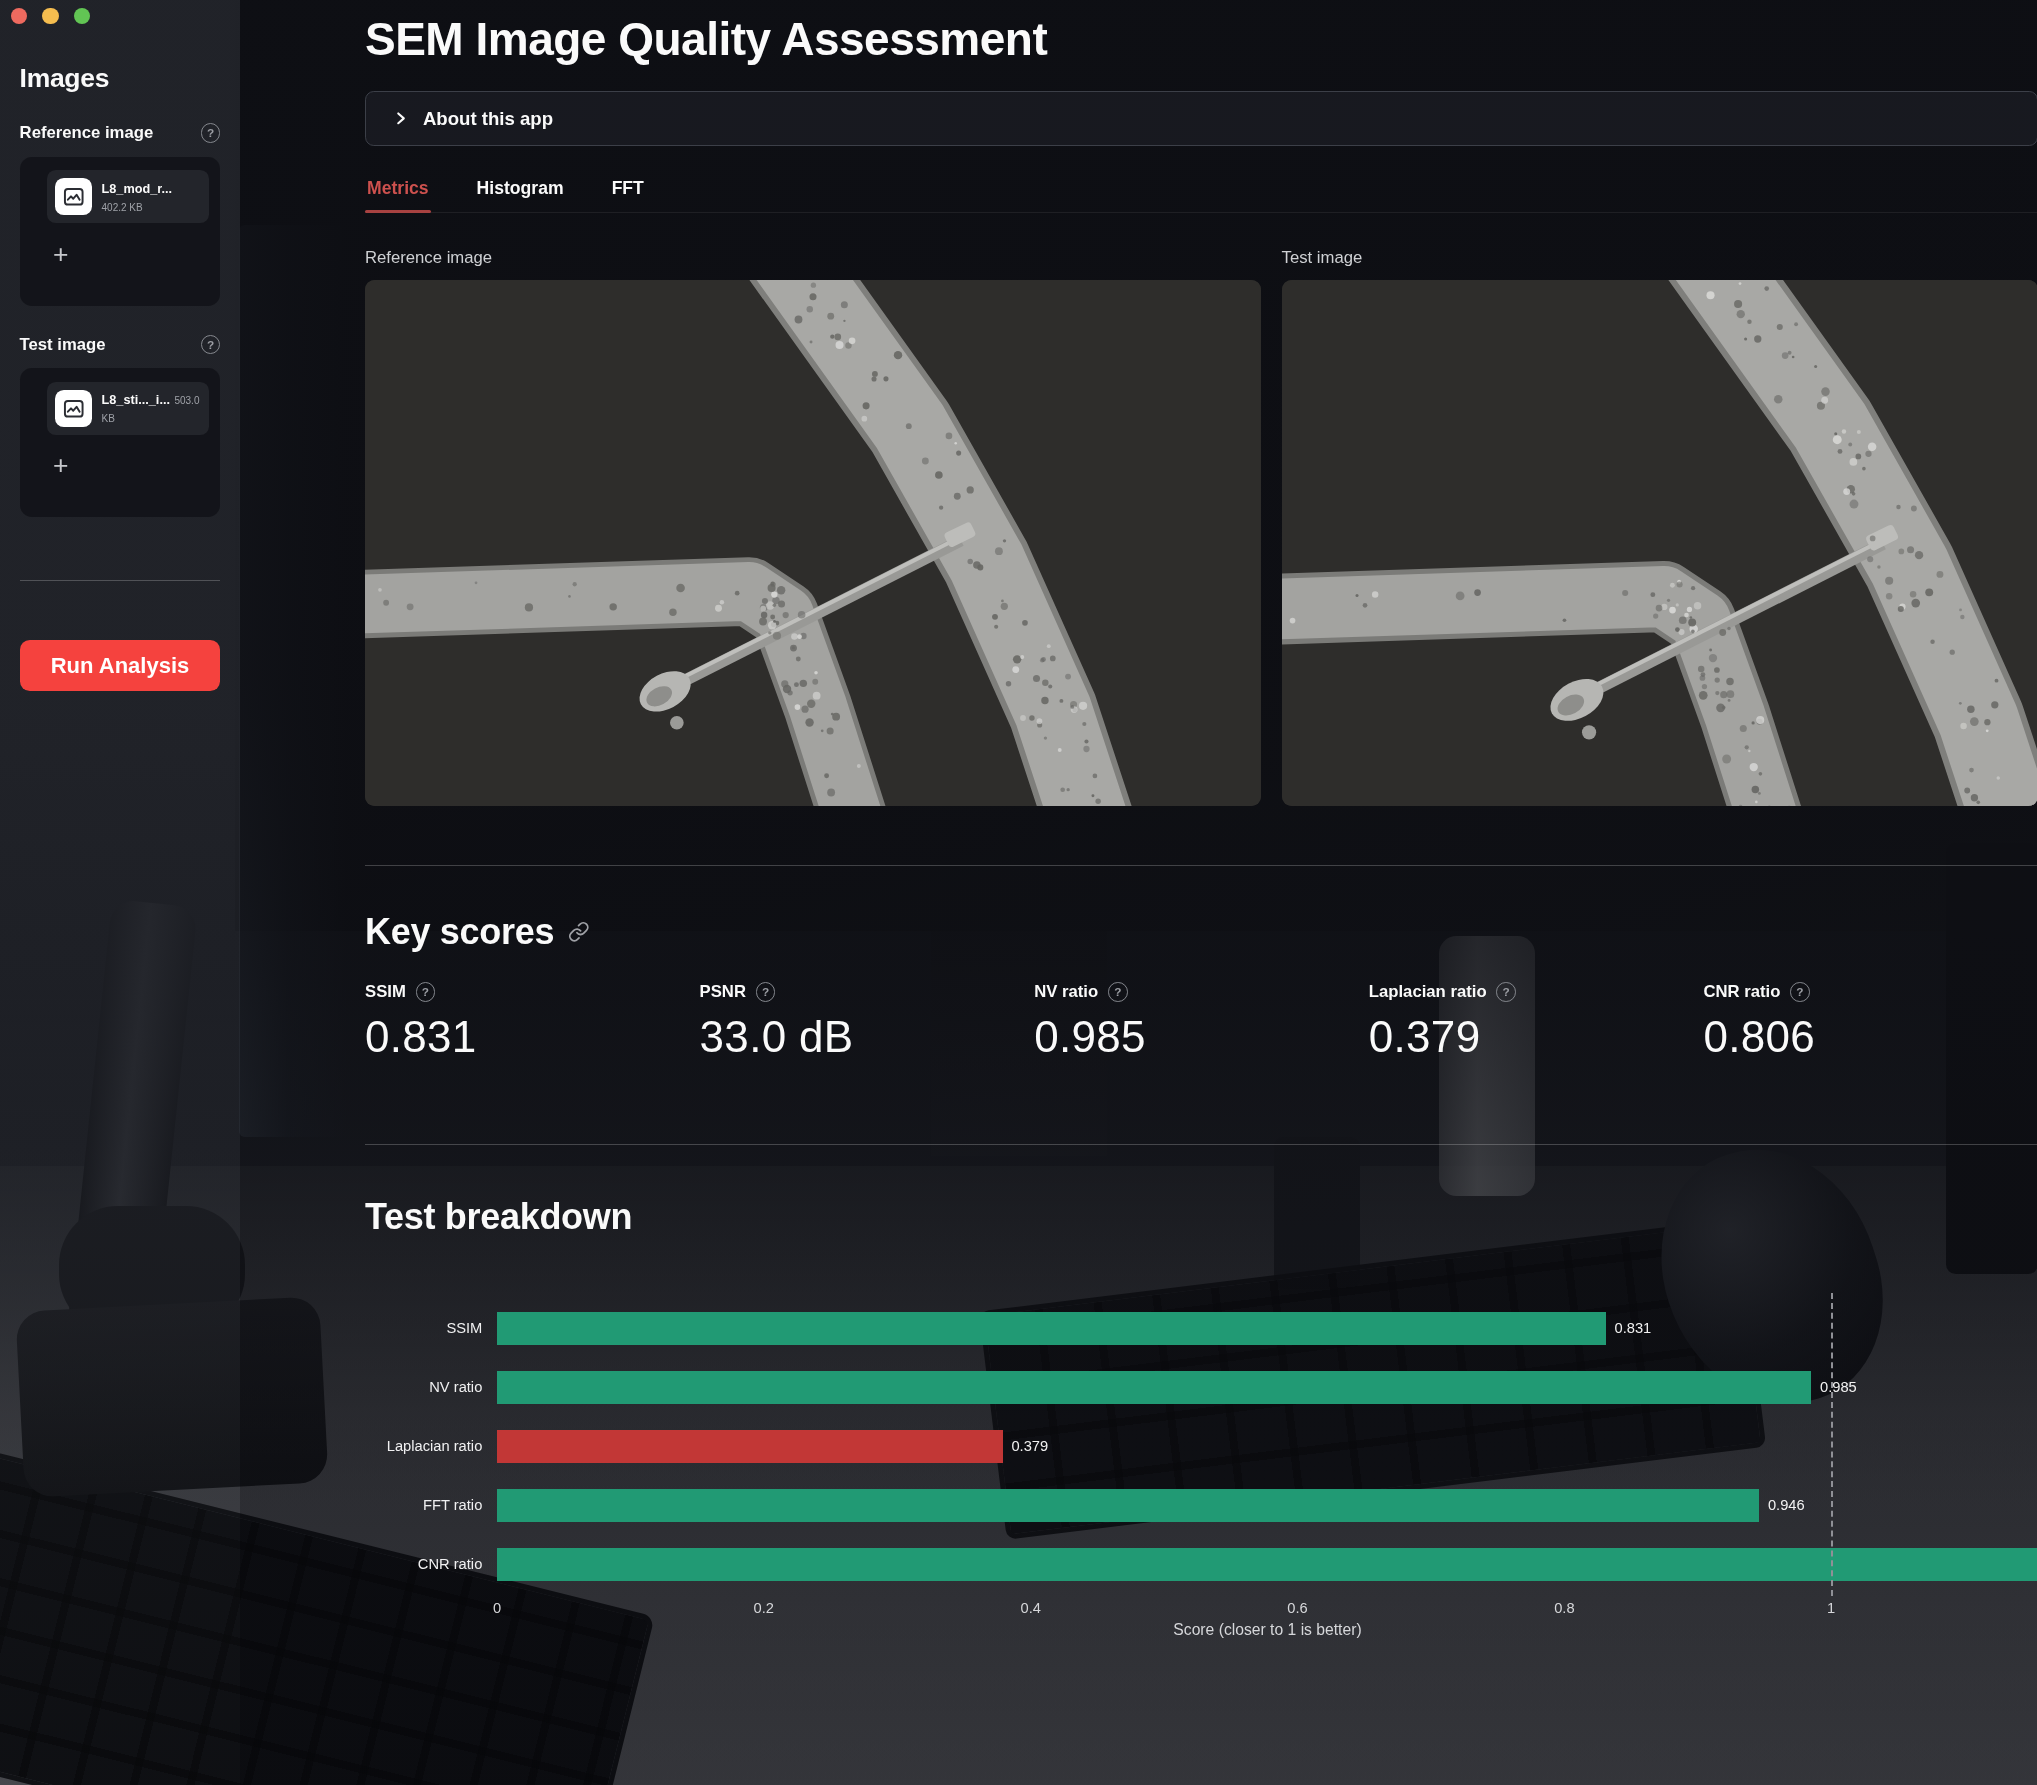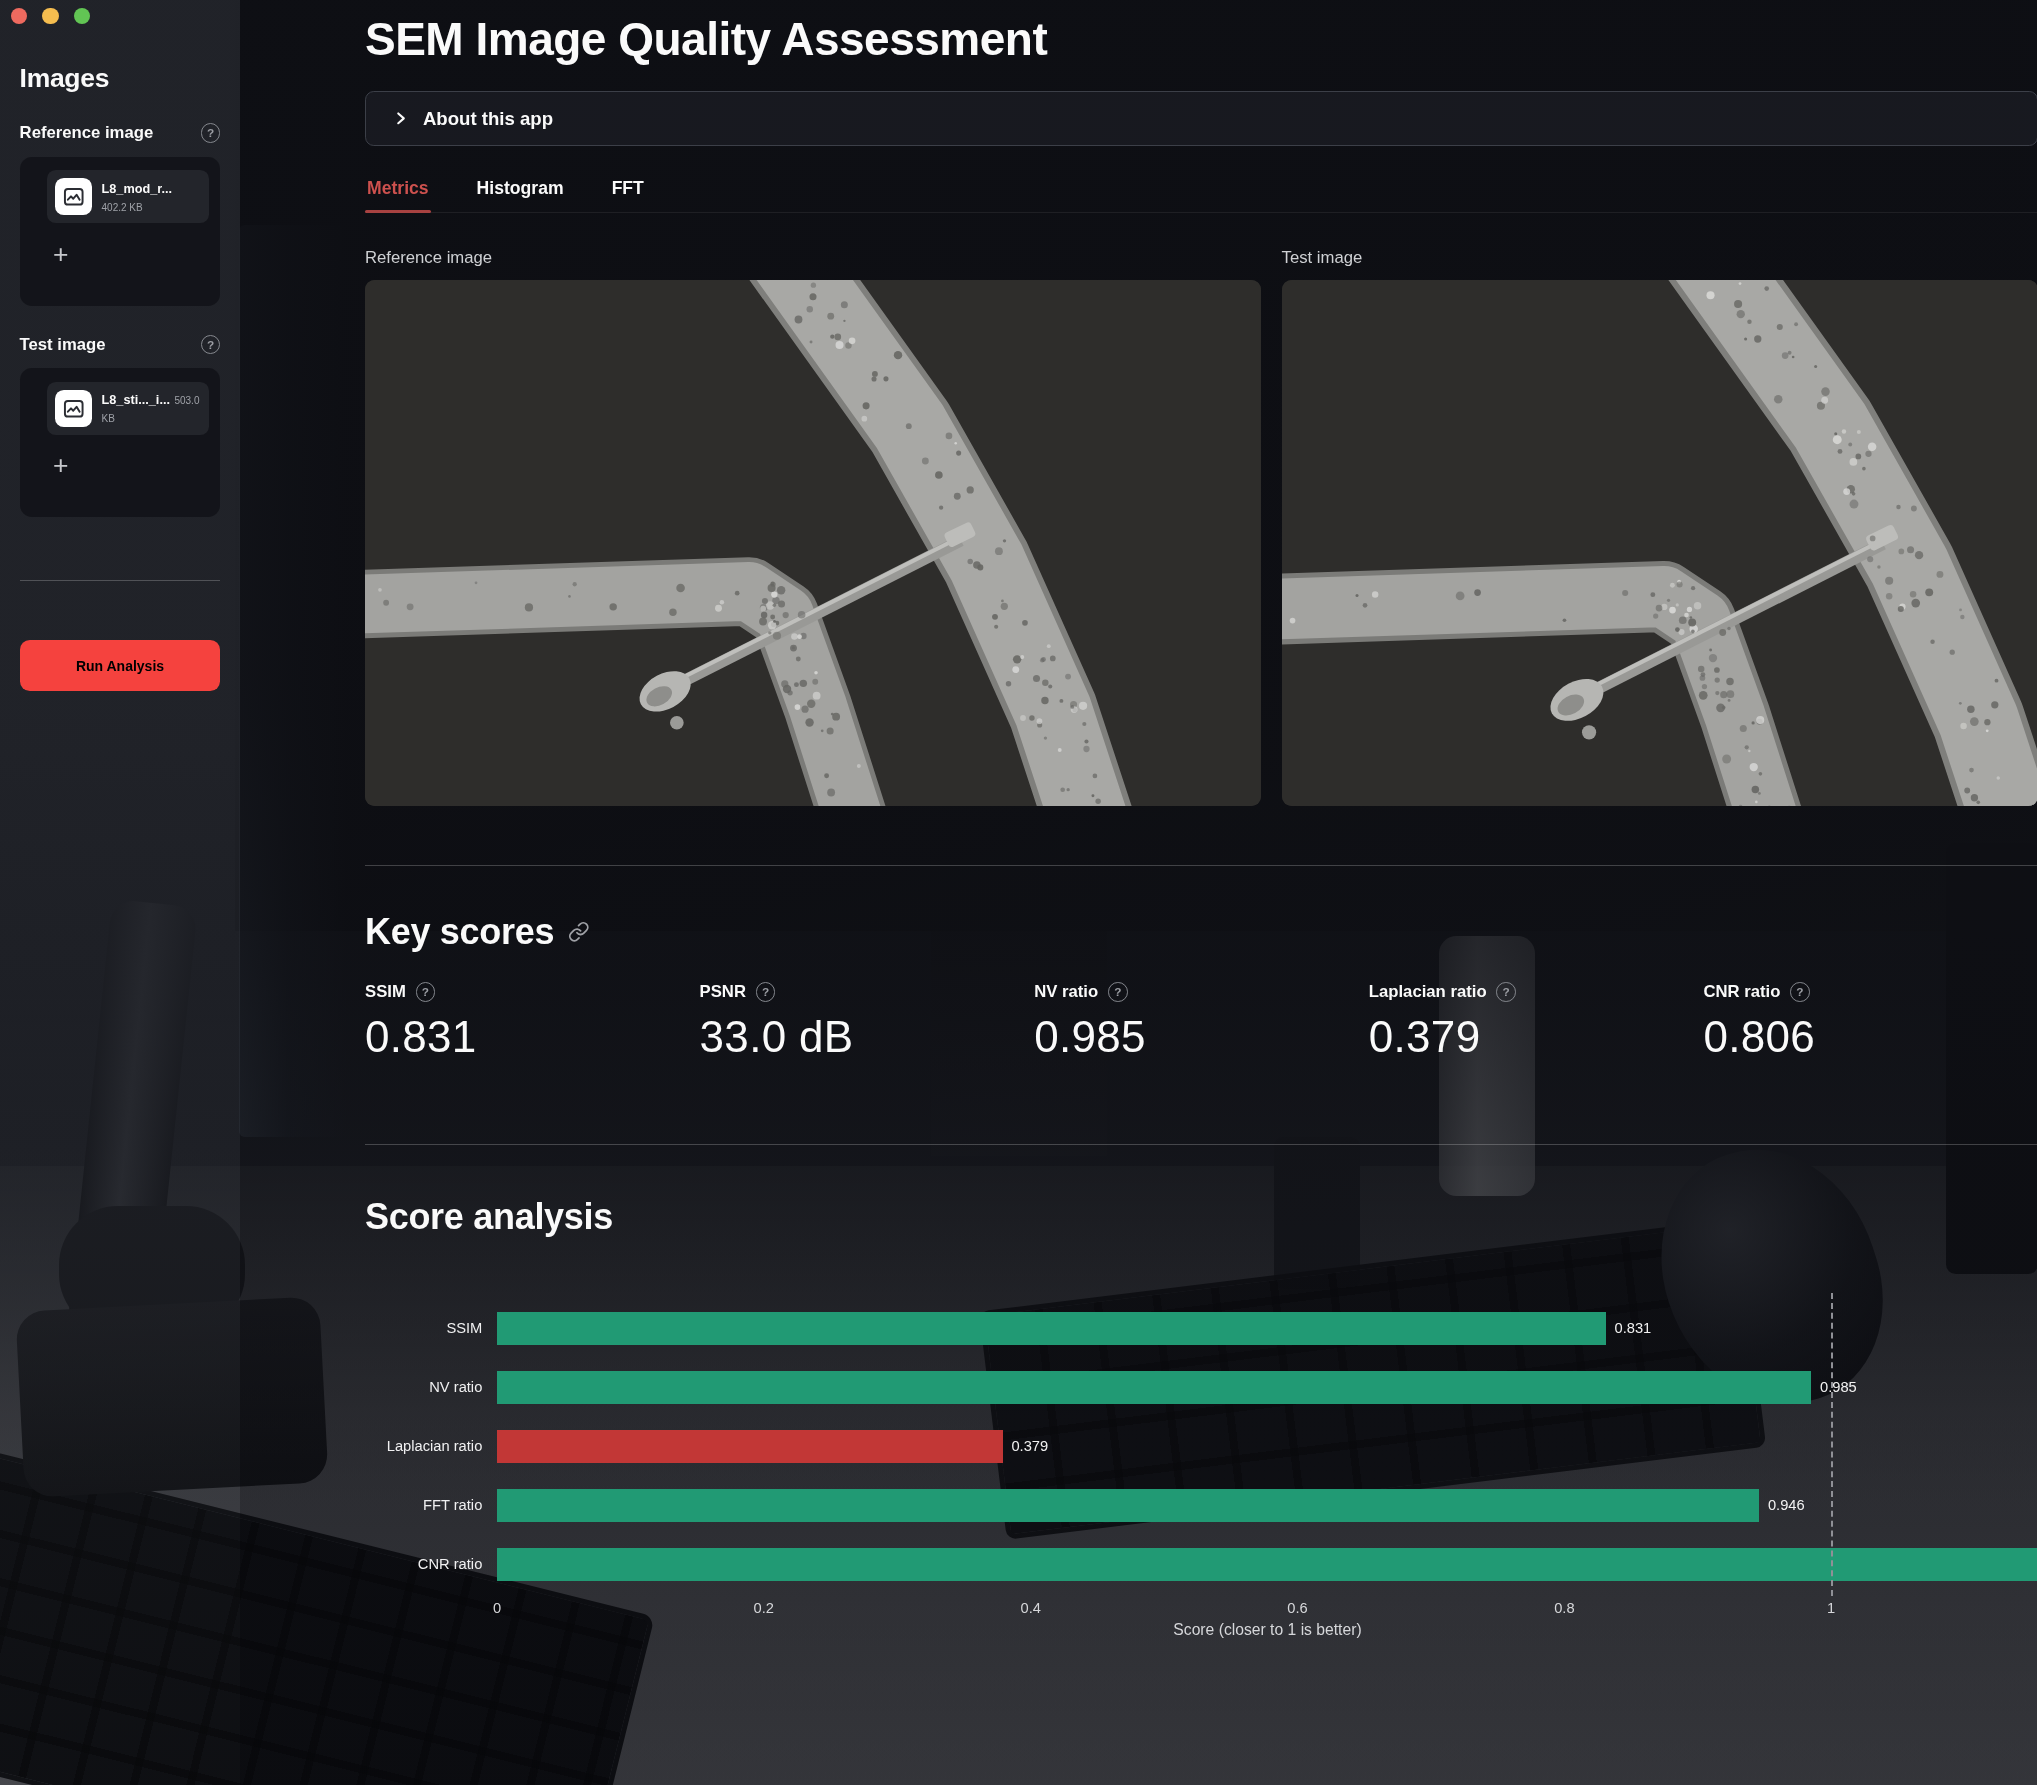--- a/index.html
+++ b/index.html
@@ -52,21 +52,21 @@
   .metric-help { margin-left:9.8px; flex:none; }
   .upl-card { margin-top:13.7px; height:149px; background:rgba(18,20,25,.92); border-radius:11.8px; padding:13.7px 11.8px 13.7px 13.7px; }
   .file-pill { display:flex; align-items:center; gap:9.8px; background:#23252b; border-radius:8.8px; padding:7.8px 7.8px; margin-left:13.7px; }
   .file-icon { width:37px; height:37px; background:#ffffff; border-radius:8.8px; display:flex; align-items:center; justify-content:center; flex:none; }
   .file-meta { min-width:0; }
   .file-name { font-size:12.7px; font-weight:700; white-space:nowrap; overflow:hidden; max-width:98px; }
   .file-size { font-size:10px; color:#9fa2a8; margin-top:2.9px; }
   .plus-btn { margin:21.6px 0 0 19.6px; font-size:26.5px; font-weight:400; color:#c6c8cc; line-height:19.6px; background:none; border:none; padding:0; }
   .sb-divider { margin-top:63px; border:none; border-top:1px solid rgba(250,250,250,.22); }
   .run-btn { margin-top:51px; width:100%; height:51px; background:#f5423e; border:none; border-radius:9.8px;
-    color:#000000; font-size:14px; font-weight:700; font-family:"Liberation Sans", sans-serif; }
+    color:#ffffff; font-size:22px; font-weight:700; font-family:"Liberation Sans", sans-serif; }
 
   
   .main { flex:1; position:relative; min-width:0; padding:0 0 0 125px;
     background:linear-gradient(180deg,rgba(14,15,20,.92) 0%,rgba(14,15,20,.90) 38%,rgba(14,15,20,.80) 52%,rgba(13,14,19,.62) 66%,rgba(13,14,19,.50) 84%,rgba(13,14,19,.48) 100%); }
   .page-title { margin:0; padding-top:11.8px; font-size:46px; font-weight:700; letter-spacing:-0.5px; }
   .subtitle { margin:23.5px 0 0 0; font-size:18.6px; color:#b0b4bb; }
   .expander { margin-top:25.5px; height:55px; border:1px solid #3c3f48; border-radius:8.8px;
     background:rgba(32,34,41,.55); display:flex; align-items:center; padding-left:25.5px; gap:14.7px; }
   .expander-label { font-size:18.6px; font-weight:600; }
   .tabs { margin-top:25.5px; display:flex; gap:44px; border-bottom:1px solid rgba(255,255,255,.07); width:100%; }
@@ -584,21 +584,21 @@
         <div class="metric-label-row">
           <span class="metric-label">CNR ratio</span>
           <span class="help metric-help">?</span>
         </div>
         <div class="metric-value">0.806</div>
       </div>
     </div>
 
     <hr class="h-divider hr2">
 
-    <h2 class="section-h breakdown">Score analysis</h2>
+    <h2 class="section-h breakdown">Test breakdown</h2>
 
     <div class="chart">
       <div class="chart-rows">
           <div class="chart-row">
             <div class="chart-row-label">SSIM</div>
             <div class="chart-track">
               <div class="chart-bar" style="width: 71.9481%; background: rgb(33, 154, 116);"></div>
               <span class="chart-bar-value" style="left: calc(71.9481% + 8.8px);">0.831</span>
             </div>
           </div>

